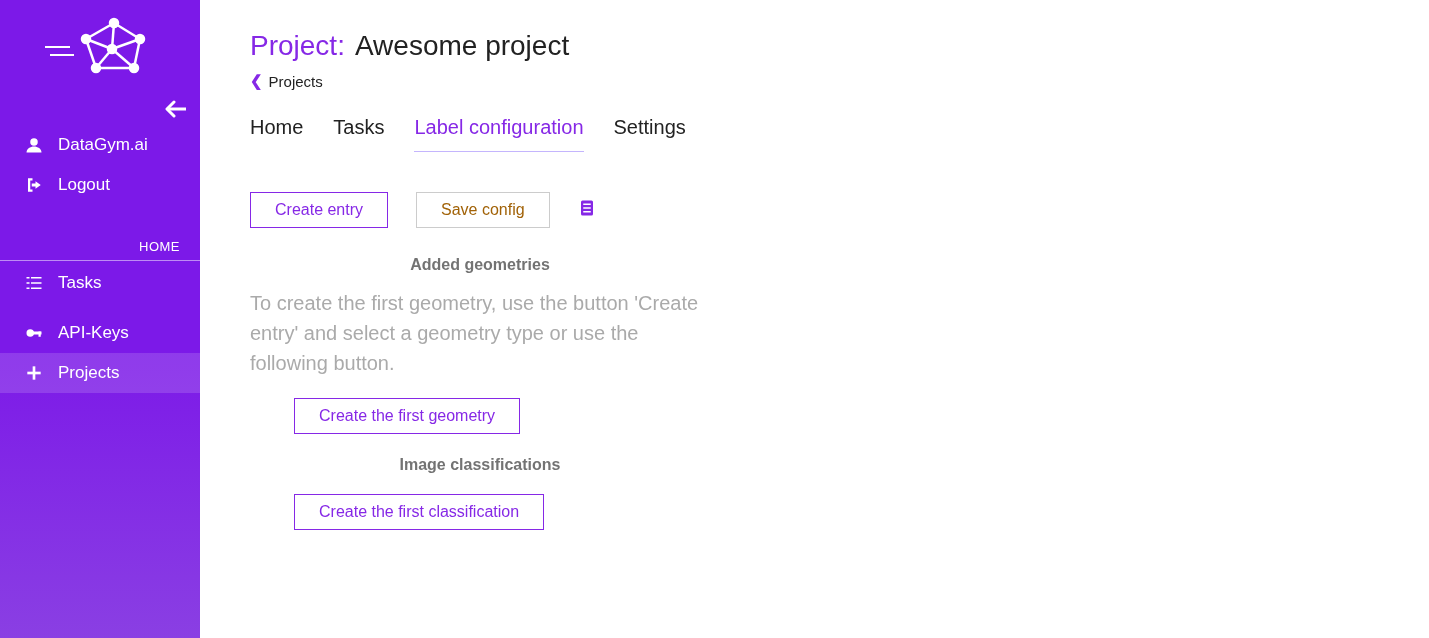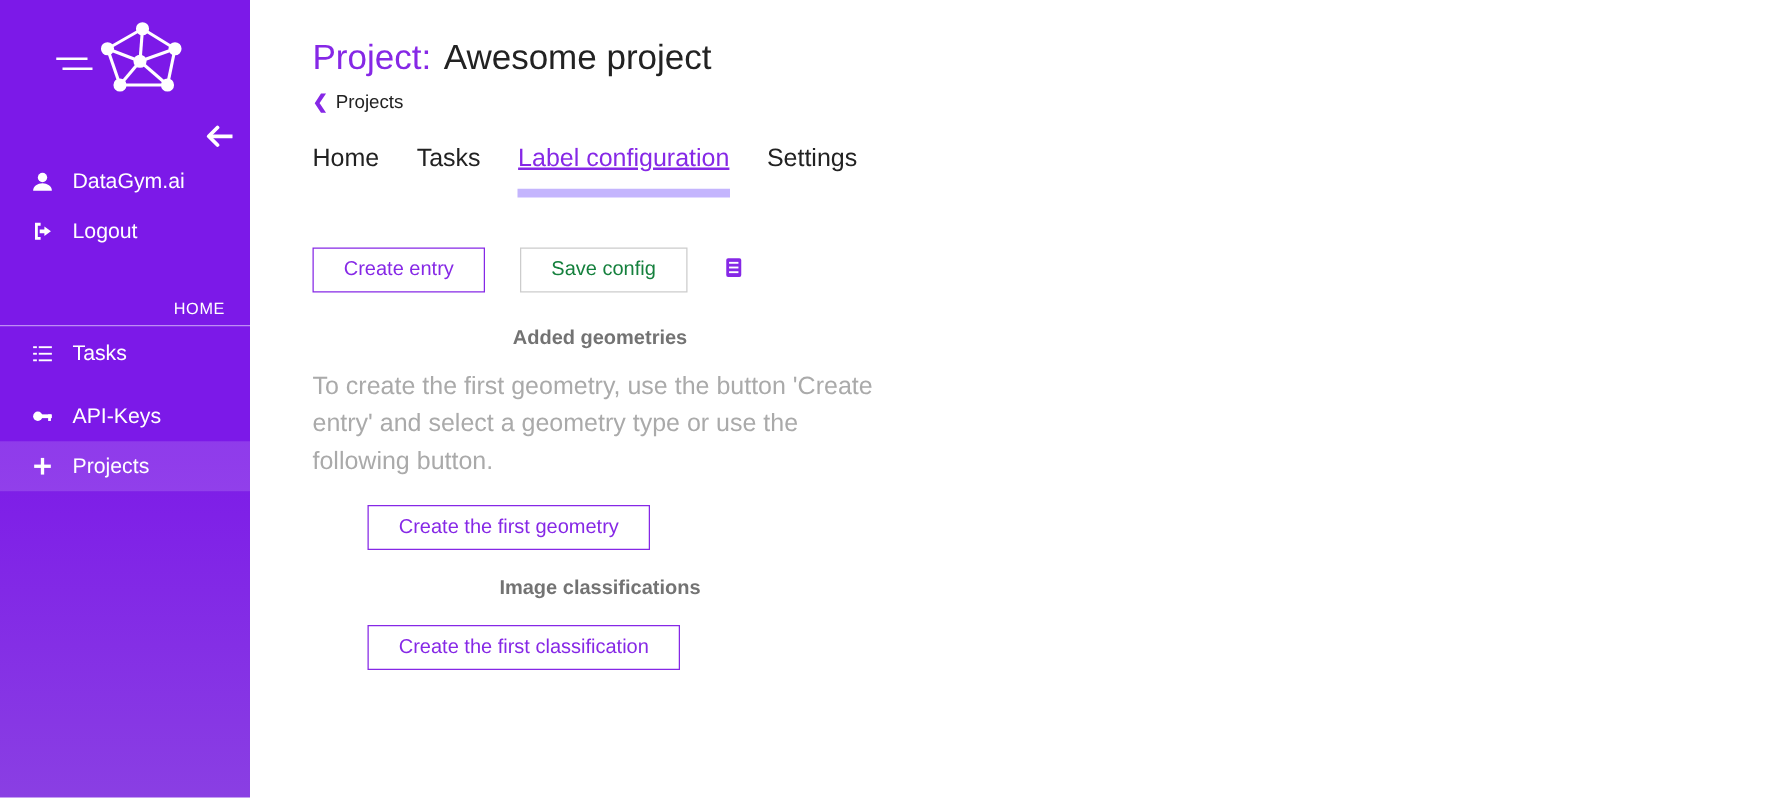--- a/index.html
+++ b/index.html
@@ -95,41 +95,40 @@
     gap: 30px;
     font-size: 20px;
   }
   .tab {
     padding-bottom: 12px;
     cursor: pointer;
     color: #222;
   }
   .tab.active {
     color: #8628E6;
-    border-bottom: 7px solid #c4b5fd;
-    text-decoration: underline;
+    border-bottom: 1px solid #c4b5fd;
   }
 
   .toolbar {
     margin-top: 40px;
     display: flex;
     align-items: center;
     gap: 28px;
   }
   .btn {
     border: 1px solid #8628E6;
     color: #8628E6;
     background: #fff;
     padding: 8px 24px;
     font-size: 16px;
     cursor: pointer;
   }
   .btn.disabled {
     border-color: #ccc;
-    color: #15803d;
+    color: #a16207;
     cursor: default;
     text-align: right;
   }
   .config-icon {
     color: #8628E6;
     cursor: pointer;
   }
 
   .section {
     margin-top: 28px;

